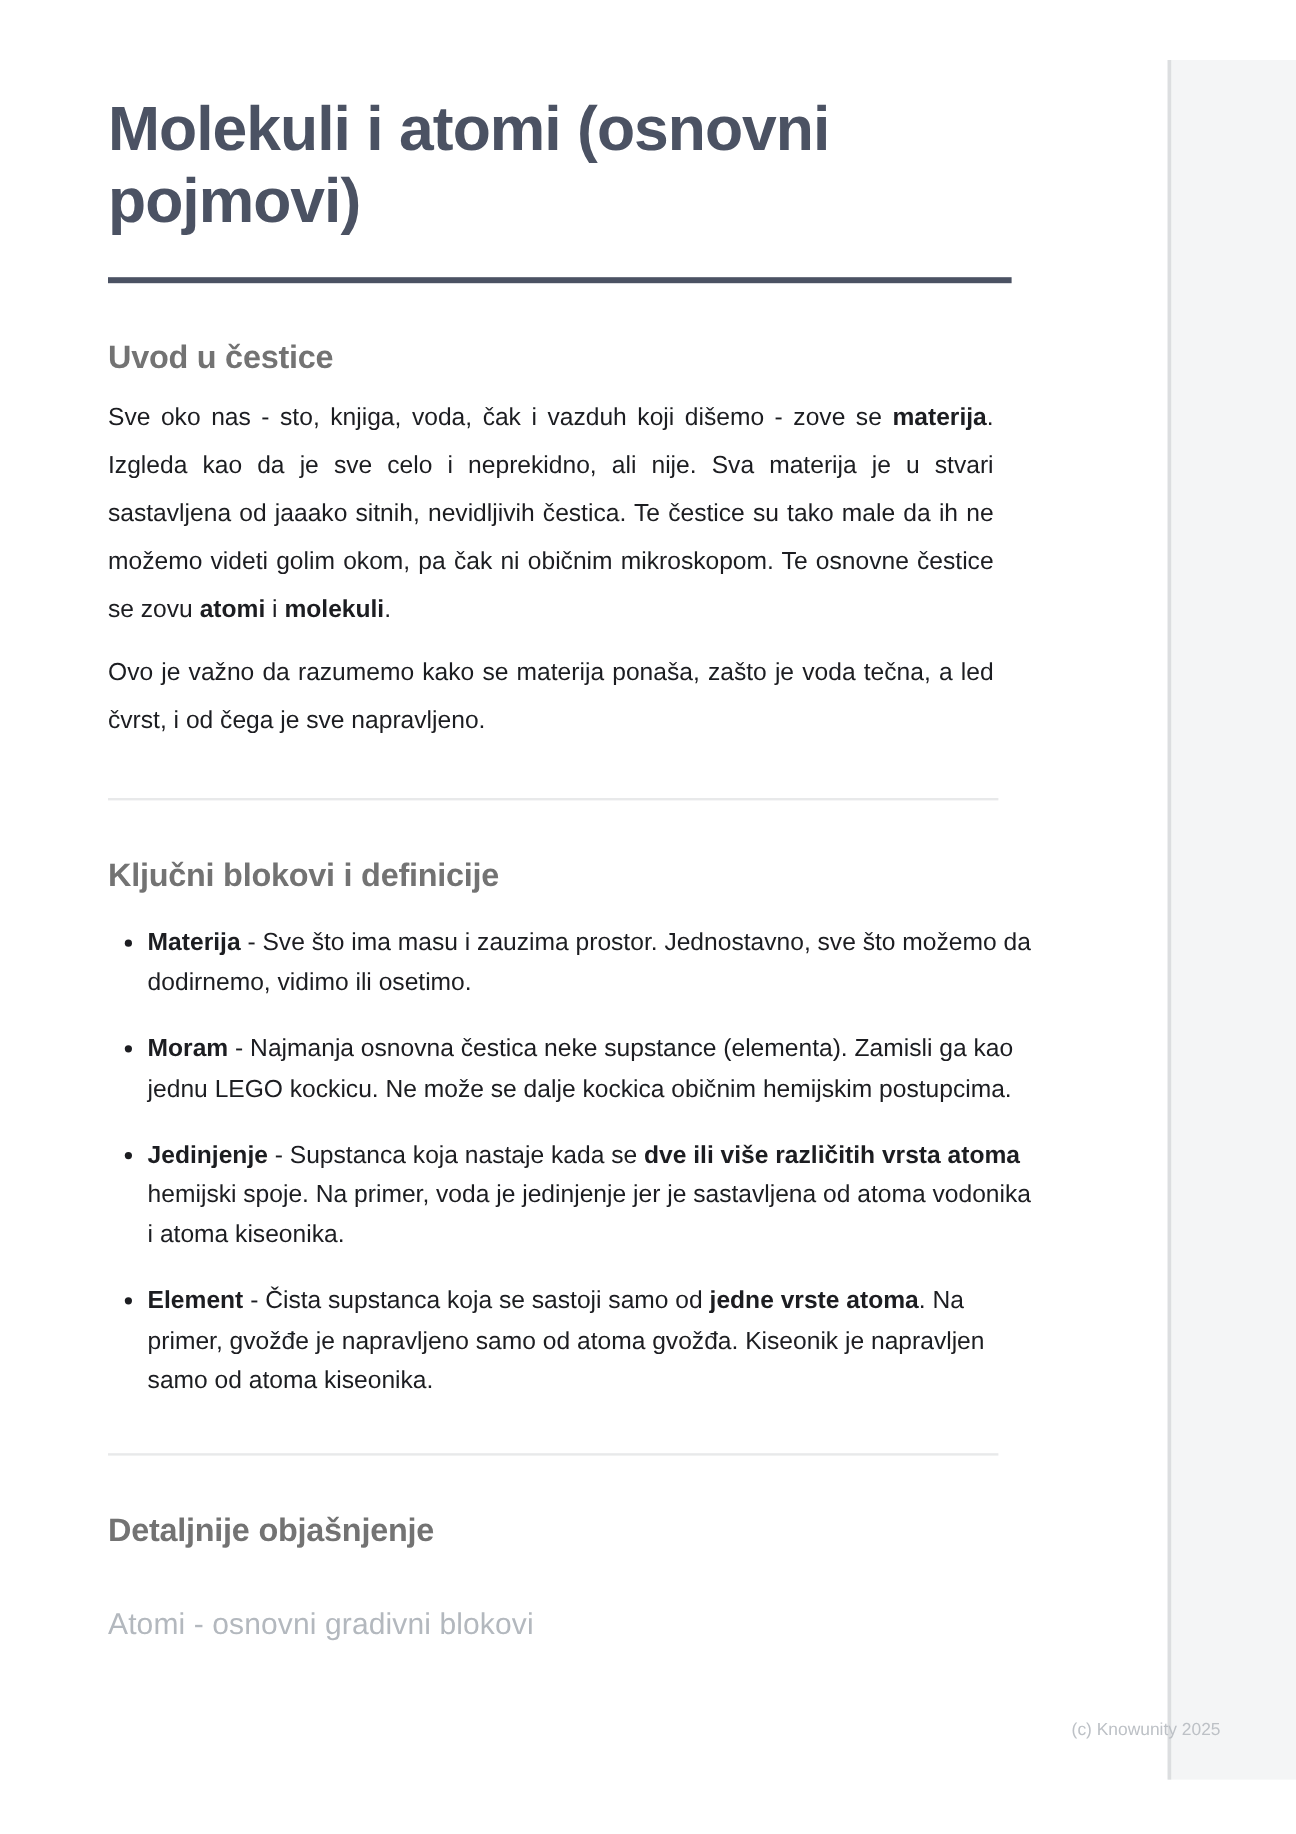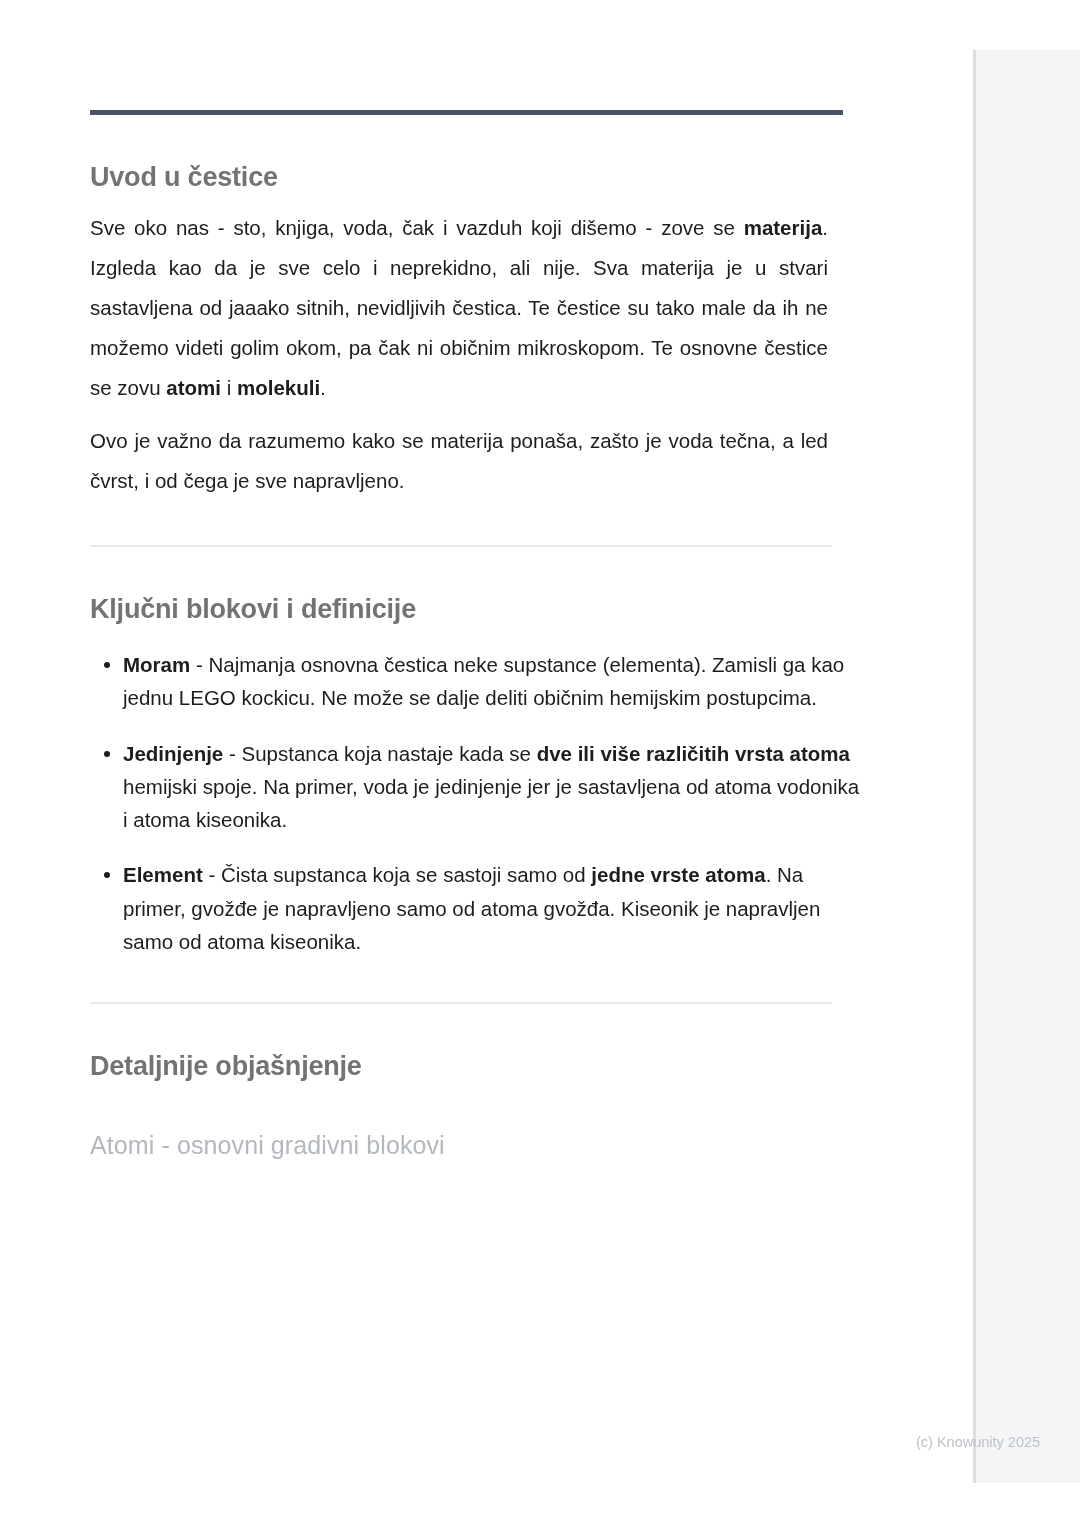--- a/index.html
+++ b/index.html
@@ -129,52 +129,57 @@
   .term {
     font-weight: 700;
   }
 
   .em {
     font-weight: 700;
   }
 
   .watermark {
     position: absolute;
-    left: 916px;
+    left: 893px;
     top: 1435px;
     font-size: 14.5px;
     line-height: 1;
     color: #bdc1c6;
     white-space: nowrap;
   }
 </style>
 </head>
 <body>
 
 <div class="side-panel"></div>
 
 <div class="doc">
 
+  <h1 class="doc-title">Molekuli i atomi (osnovni pojmovi)</h1>
   <hr class="title-rule">
 
   <h2 class="section-heading">Uvod u čestice</h2>
 
   <p class="body"><span>Sve oko nas - sto, knjiga, voda, čak i vazduh koji dišemo - zove se </span><span class="em">materija</span><span>. Izgleda kao da je sve celo i neprekidno, ali nije. Sva materija je u stvari sastavljena od jaaako sitnih, nevidljivih čestica. Te čestice su tako male da ih ne možemo videti golim okom, pa čak ni običnim mikroskopom. Te osnovne čestice se zovu </span><span class="em">atomi</span><span> i </span><span class="em">molekuli</span><span>.</span></p>
 
   <p class="body"><span>Ovo je važno da razumemo kako se materija ponaša, zašto je voda tečna, a led čvrst, i od čega je sve napravljeno.</span></p>
 
   <hr class="rule">
 
   <h2 class="section-heading">Ključni blokovi i definicije</h2>
 
 
   <ul class="terms">
     <li>
       <span class="bullet"></span>
-      <span class="term">Moram</span><span><span> - Najmanja osnovna čestica neke supstance (elementa). Zamisli ga kao jednu LEGO kockicu. Ne može se dalje deliti običnim hemijskim postupcima.</span></span>
+      <span class="term">Materija</span><span><span> - Sve što ima masu i zauzima prostor. Jednostavno, sve što možemo da dodirnemo, vidimo ili osetimo.</span></span>
+    </li>
+    <li>
+      <span class="bullet"></span>
+      <span class="term">Moram</span><span><span> - Najmanja osnovna čestica neke supstance (elementa). Zamisli ga kao jednu LEGO kockicu. Ne može se dalje kockica običnim hemijskim postupcima.</span></span>
     </li>
     <li>
       <span class="bullet"></span>
       <span class="term">Jedinjenje</span><span><span> - Supstanca koja nastaje kada se </span><span class="em">dve ili više različitih vrsta atoma</span><span> hemijski spoje. Na primer, voda je jedinjenje jer je sastavljena od atoma vodonika i atoma kiseonika.</span></span>
     </li>
     <li>
       <span class="bullet"></span>
       <span class="term">Element</span><span><span> - Čista supstanca koja se sastoji samo od </span><span class="em">jedne vrste atoma</span><span>. Na primer, gvožđe je napravljeno samo od atoma gvožđa. Kiseonik je napravljen samo od atoma kiseonika.</span></span>
     </li>
   </ul>

